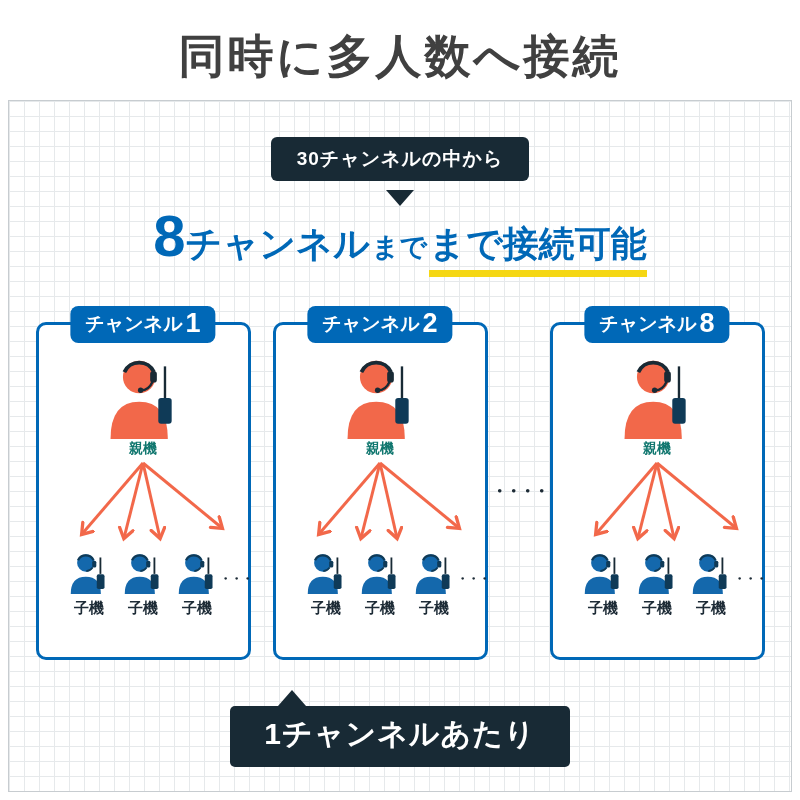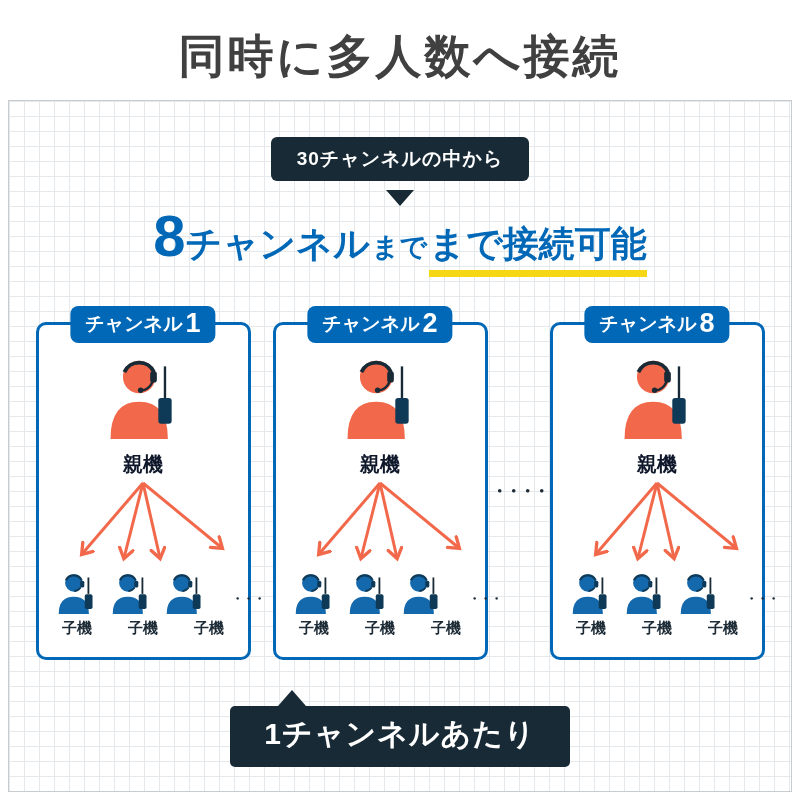--- a/index.html
+++ b/index.html
@@ -33,26 +33,26 @@
   .card { position: relative; width: 215px; height: 338px; background: #fff;
     border: 3px solid #0068b7; border-radius: 10px;
     display: flex; flex-direction: column; align-items: center; padding-top: 28px; }
   .card + .card { margin-left: 22px; }
   .card-tab { position: absolute; top: -19px; left: 50%; transform: translateX(-50%);
     background: #0068b7; color: #fff; border-radius: 8px; padding: 4px 15px 6px;
     display: flex; align-items: center; white-space: nowrap; }
   .tab-label { font-size: 19px; font-weight: 700; }
   .tab-num { font-size: 27px; font-weight: 700; margin-left: 3px; line-height: 1; }
 
-  .parent-label { color: #0f172a; font-size: 20px; font-weight: 700; margin-top: 12px; }
+  .parent-label { color: #0f766e; font-size: 14px; font-weight: 700; margin-top: 1px; }
   .arrows { margin-top: 2px; }
 
   .children { position: relative; margin-top: 4px; }
   .children-icons { display: flex; gap: 12px; }
-  .children-labels { display: flex; gap: 24px; margin-top: 3px; }
+  .children-labels { display: flex; gap: 12px; margin-top: 3px; }
   .children-labels span { width: 42px; text-align: center; font-size: 15px; font-weight: 700; color: #1d2b36; }
   .child-dots { position: absolute; right: -34px; top: 20px; font-size: 13px; font-weight: 700;
     color: #1d2b36; letter-spacing: -2px; }
 
   .between-dots { width: 62px; text-align: center; font-size: 18px; font-weight: 700;
     color: #1d2b36; letter-spacing: -4px; overflow: visible; }
 
   .banner-wrap { position: relative; margin-top: 46px; }
   .banner-pointer { position: absolute; top: -16px; left: 48px; width: 0; height: 0;
     border-left: 14px solid transparent; border-right: 14px solid transparent;

